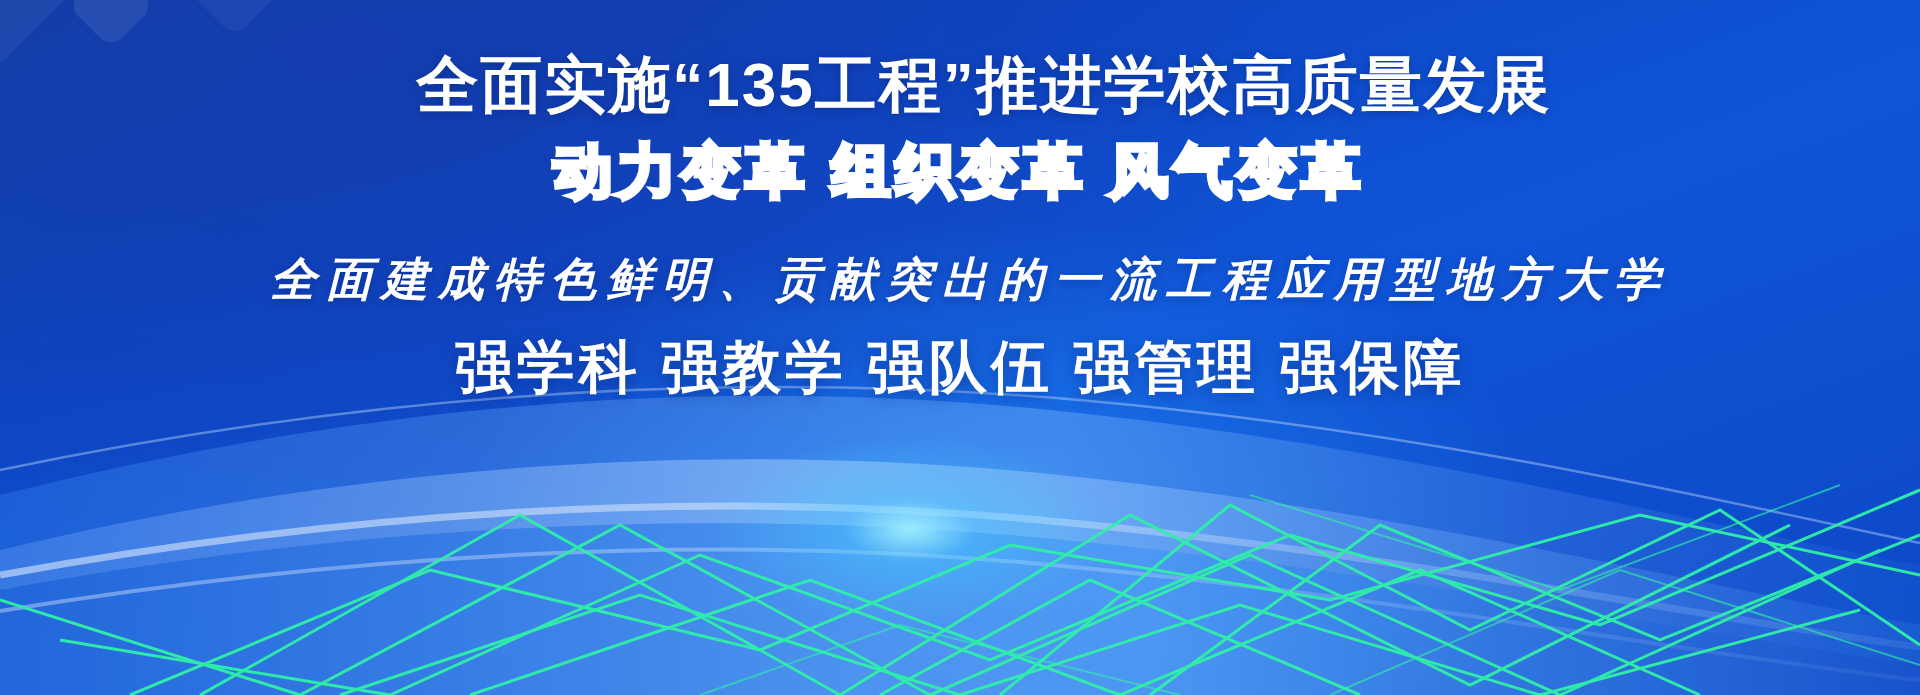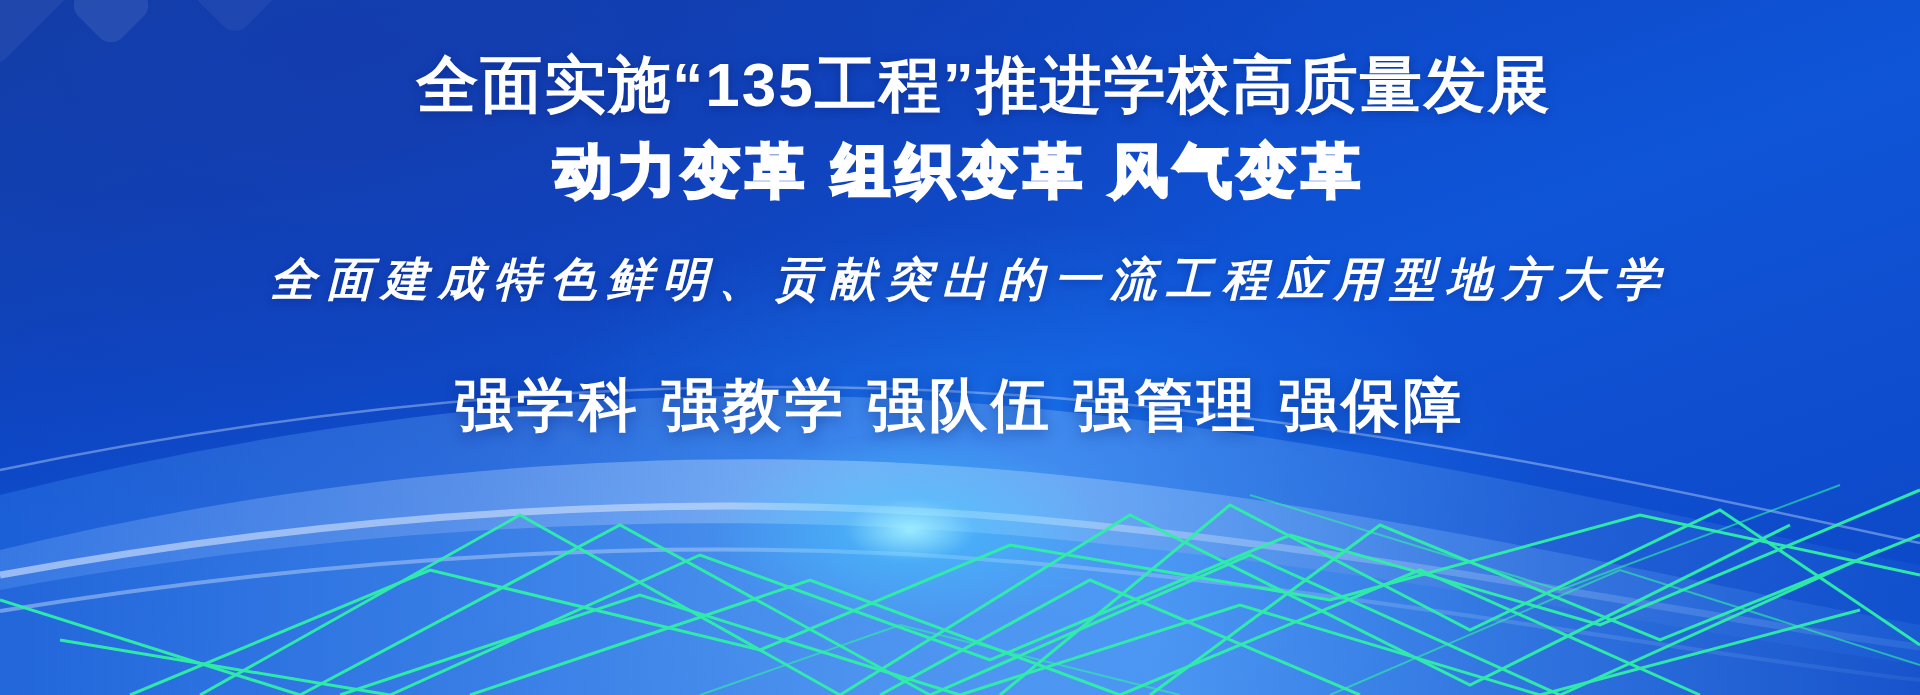--- a/index.html
+++ b/index.html
@@ -51,21 +51,21 @@
     letter-spacing:2px;
     line-height:1.05;
     white-space:nowrap;
     text-shadow:0 2px 10px rgba(0,20,90,0.35);
     margin-left:48px;
   }
 
   .line2{
     margin-top:22px;
     font-size:58px;
-    font-weight:normal;
+    font-weight:bold;
     letter-spacing:6px;
     line-height:1.1;
     white-space:nowrap;
     color:transparent;
     -webkit-text-stroke:5px #ffffff;
     text-shadow:none;
   }
 
   .line3{
     margin-top:46px;
@@ -74,21 +74,21 @@
     color:#ffffff;
     letter-spacing:10px;
     font-family:"DejaVu Serif","Liberation Serif",serif;
     font-style:italic;
     white-space:nowrap;
     text-shadow:0 2px 8px rgba(0,20,90,0.3);
     margin-left:20px;
   }
 
   .line4{
-    margin-top:56px;
+    margin-top:18px;
     font-size:58px;
     font-weight:bold;
     color:#ffffff;
     letter-spacing:4px;
     white-space:nowrap;
     text-shadow:0 3px 14px rgba(0,30,110,0.45);
   }
 </style>
 </head>
 <body>

